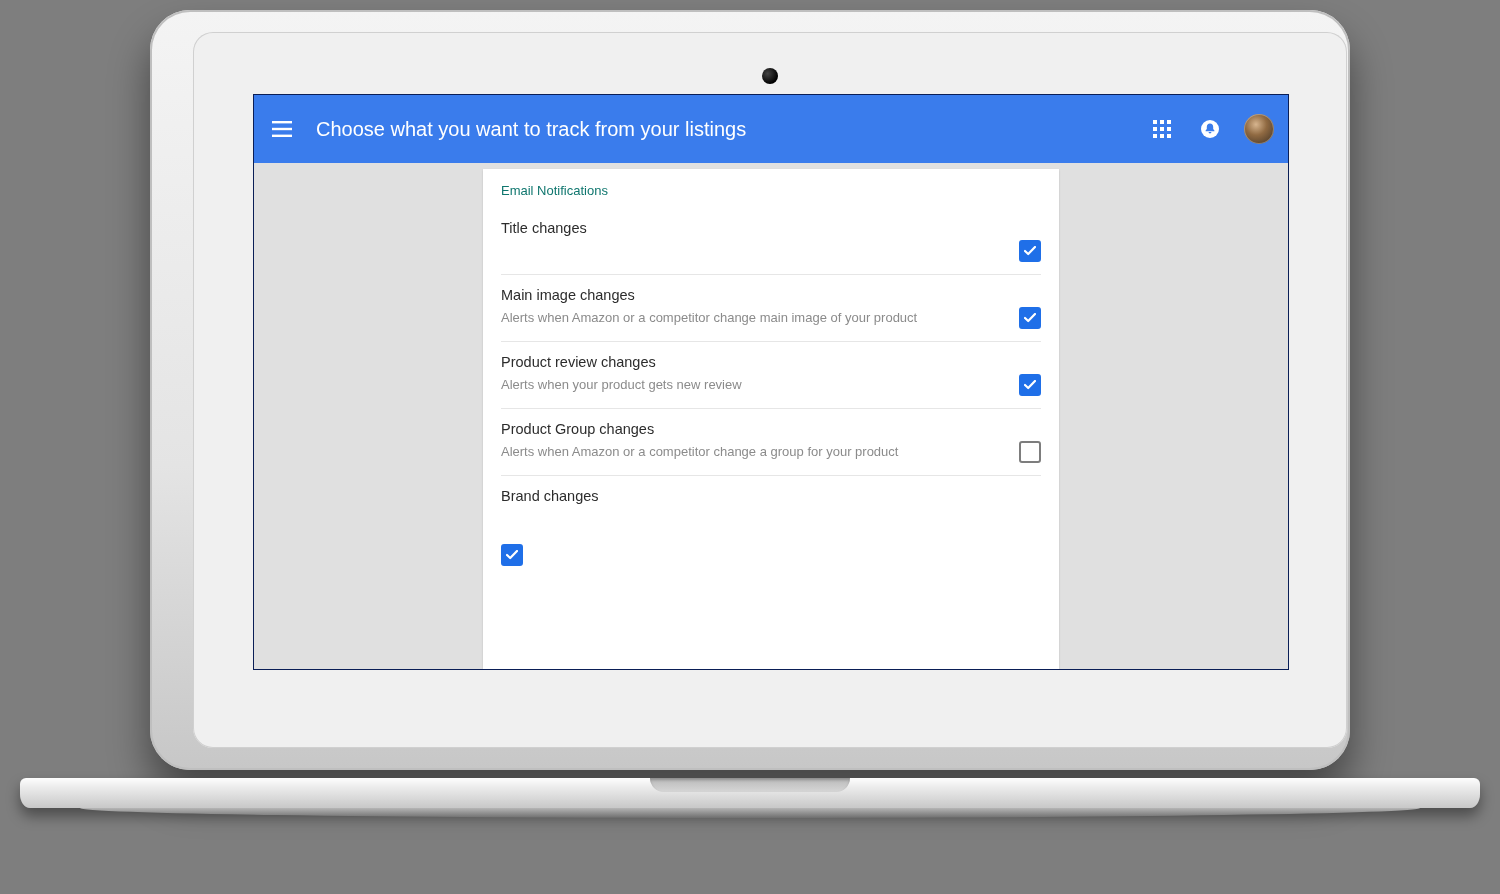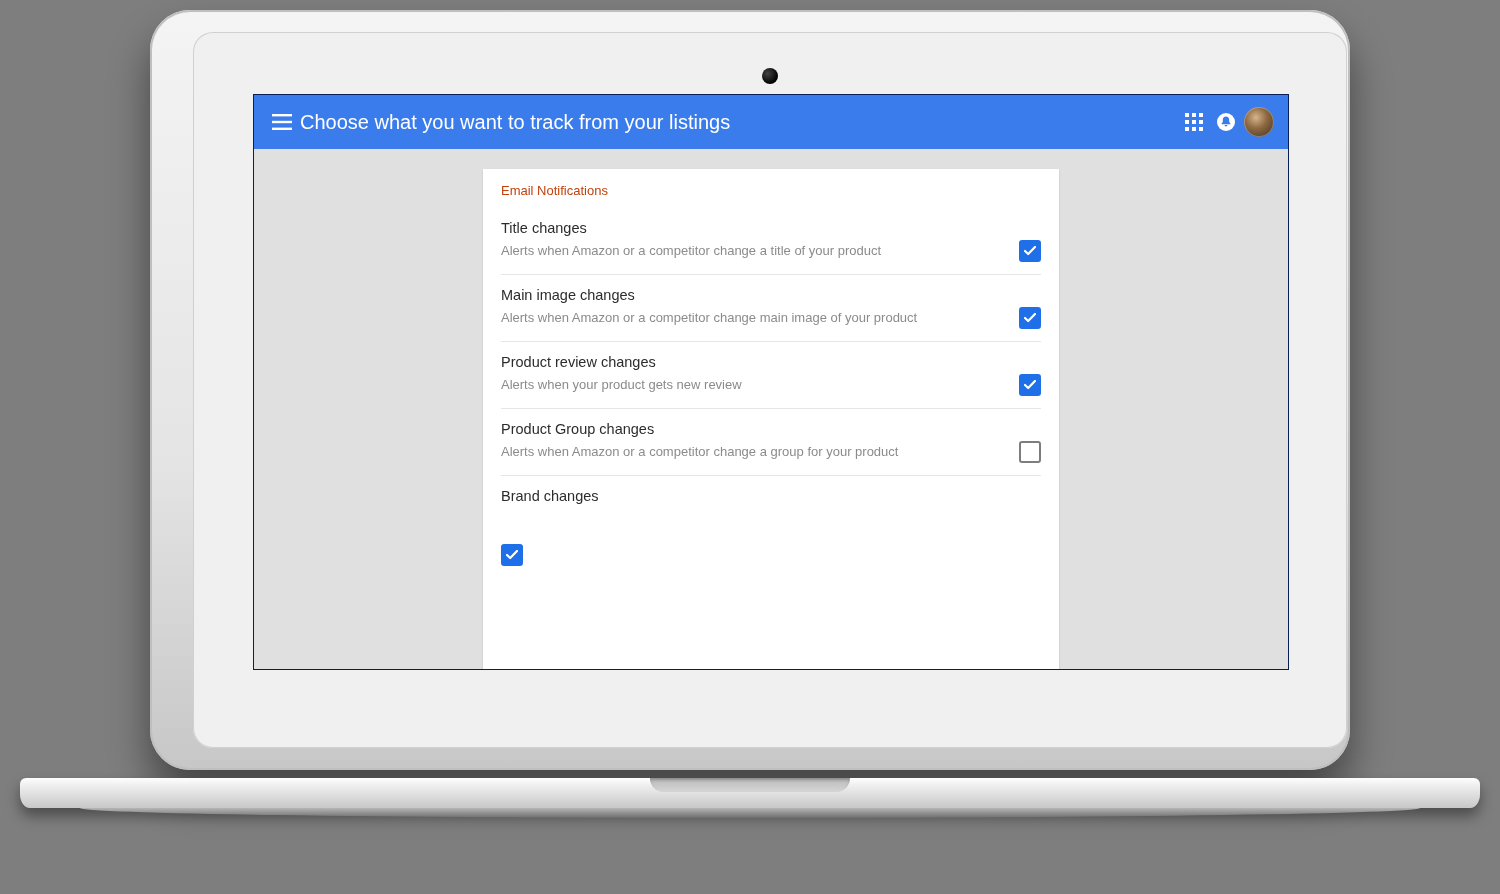--- a/index.html
+++ b/index.html
@@ -91,27 +91,27 @@
     right: 58px;
     bottom: 78px;
     background: #e0e0e0;
     border: 1px solid #0a1e56;
     overflow: hidden;
     font-size: 14px;
     color: #444;
   }
 
   .appbar {
-    height: 54px;
+    height: 68px;
     background: #3a7cec;
     display: flex;
     align-items: center;
     color: #fff;
     padding: 0 14px 0 14px;
-    gap: 4px;
+    gap: 20px;
   }
   .appbar .title {
     font-size: 20px;
     font-weight: 400;
   }
   .appbar .spacer { flex: 1; }
   .icon-btn {
     width: 28px; height: 28px;
     display: flex; align-items: center; justify-content: center;
     cursor: pointer;
@@ -130,21 +130,21 @@
     justify-content: center;
   }
   .card {
     background: #fff;
     width: 540px;
     margin-top: 20px;
     box-shadow: 0 1px 2px rgba(0,0,0,0.15);
     padding: 14px 18px 0 18px;
   }
   .section-label {
-    color: #c2410c;
+    color: #0f766e;
     font-size: 13px;
     margin-bottom: 10px;
   }
   .row {
     display: flex;
     align-items: flex-start;
     padding: 12px 0 12px 0;
     border-bottom: 1px solid #e6e6e6;
     gap: 14px;
     justify-content: center;
@@ -220,21 +220,20 @@
           <div class="avatar"></div>
         </div>
 
         <div class="content">
           <div class="card">
             <div class="section-label">Email Notifications</div>
             <div id="rows">
                 <div class="row">
                   <div class="row-text">
                     <div class="row-title">Title changes</div>
-                    <div class="row-desc">Alerts when Amazon or a competitor change a title of your product</div>
                   </div>
                   <div class="checkbox checked">
                     <svg width="12" height="10" viewBox="0 0 12 10">
                       <path d="M1 5 L4.2 8 L11 1" stroke="#fff" stroke-width="2.2" fill="none" stroke-linecap="round" stroke-linejoin="round"></path>
                     </svg>
                   </div>
                 </div>
                 <div class="row">
                   <div class="row-text">
                     <div class="row-title">Main image changes</div>

